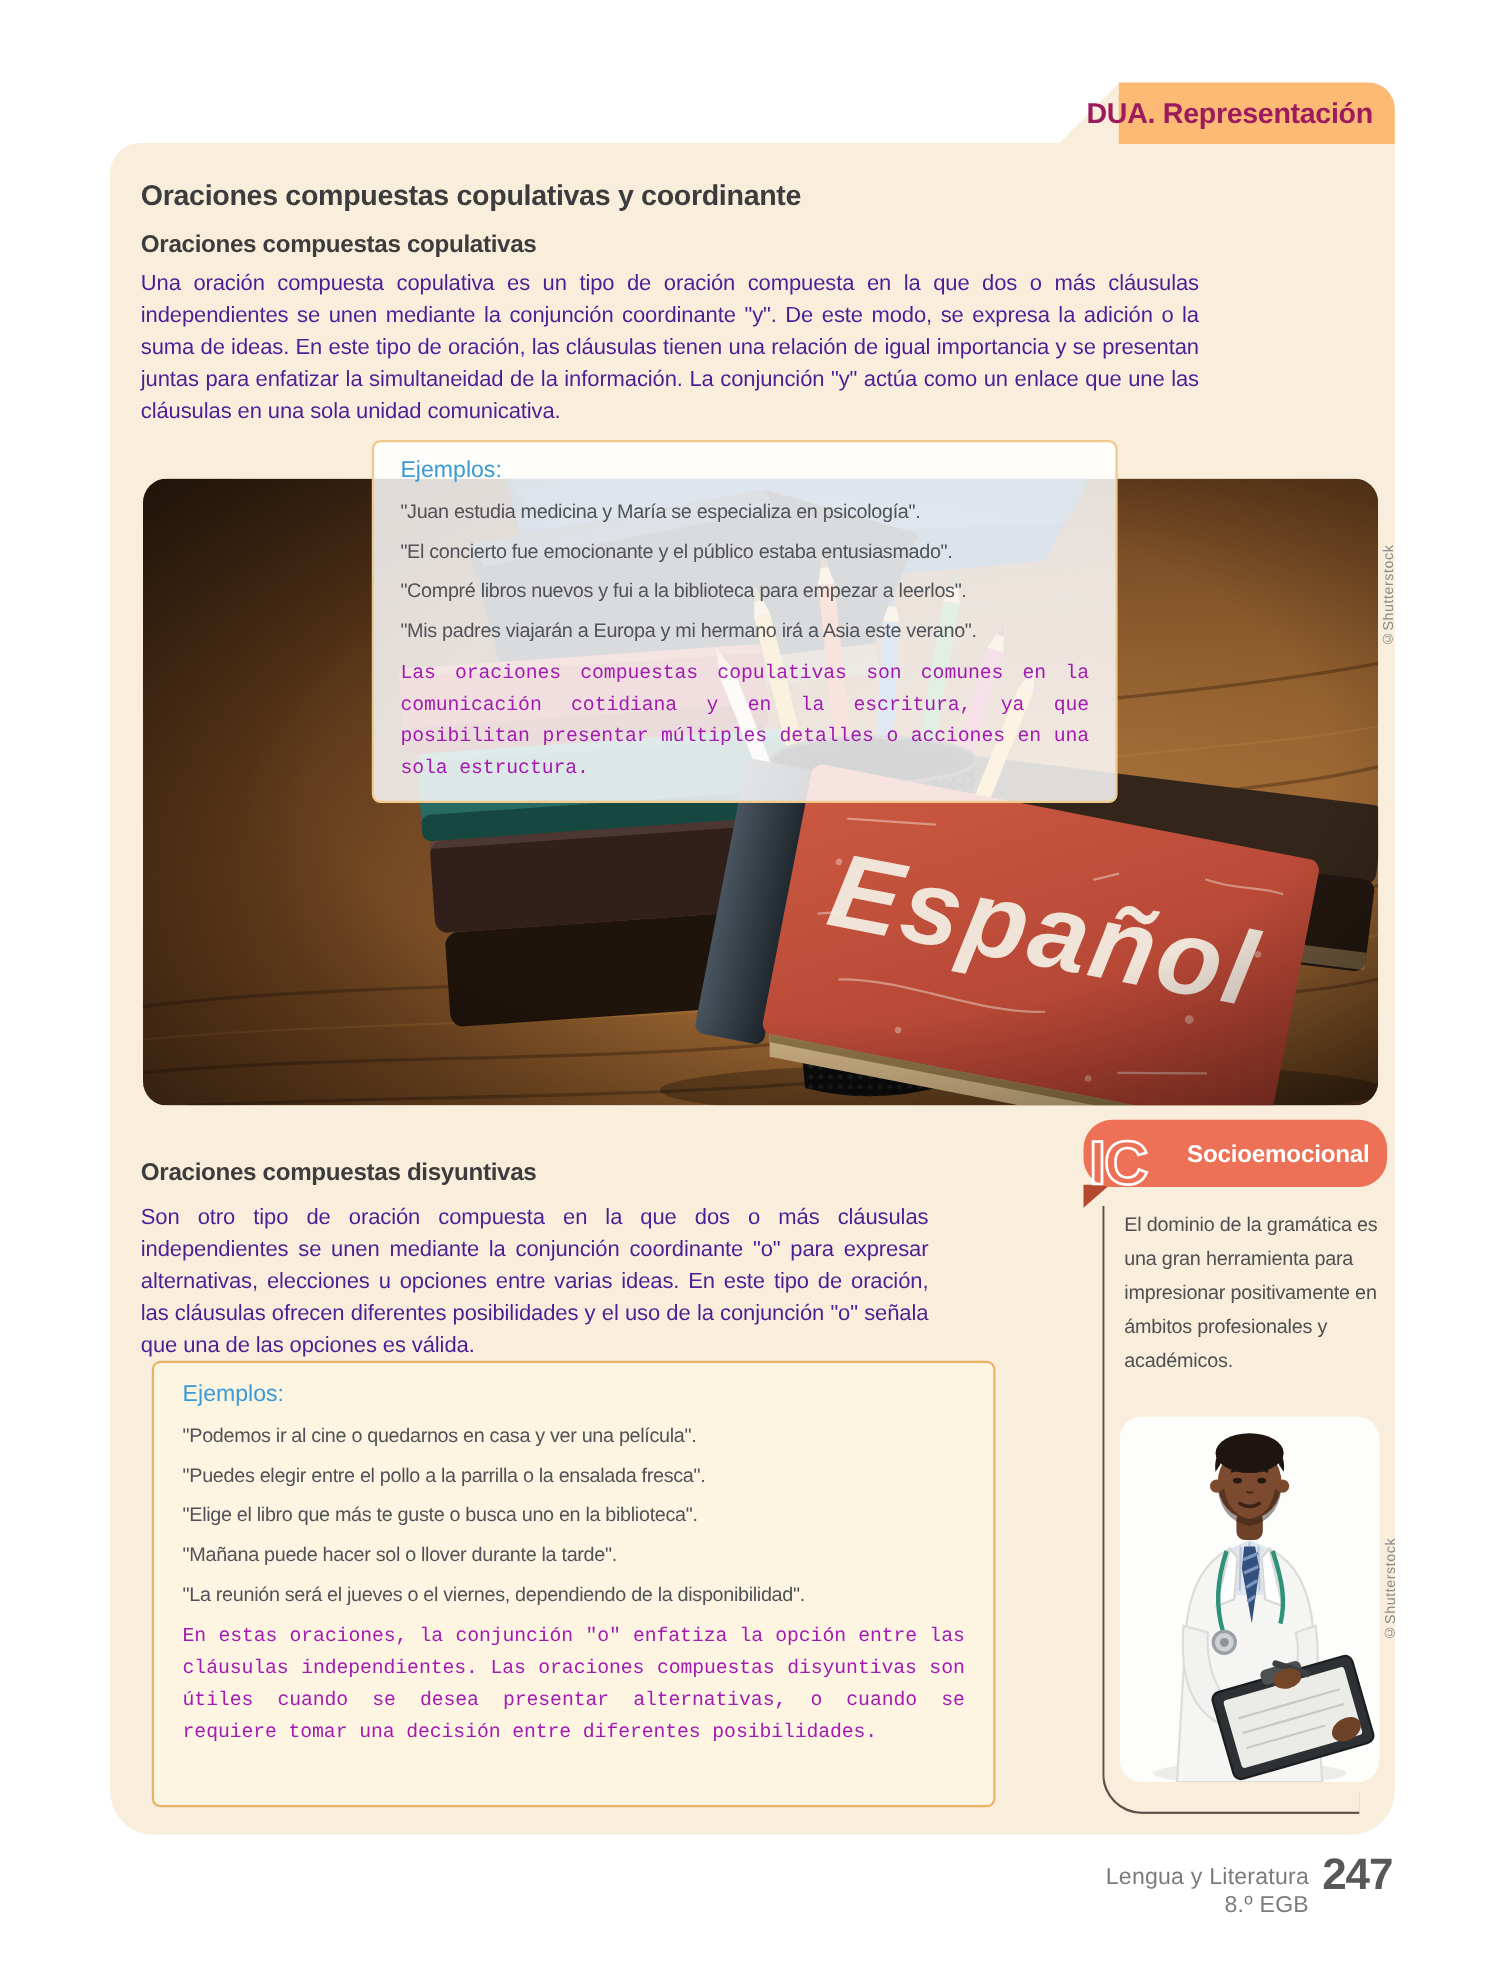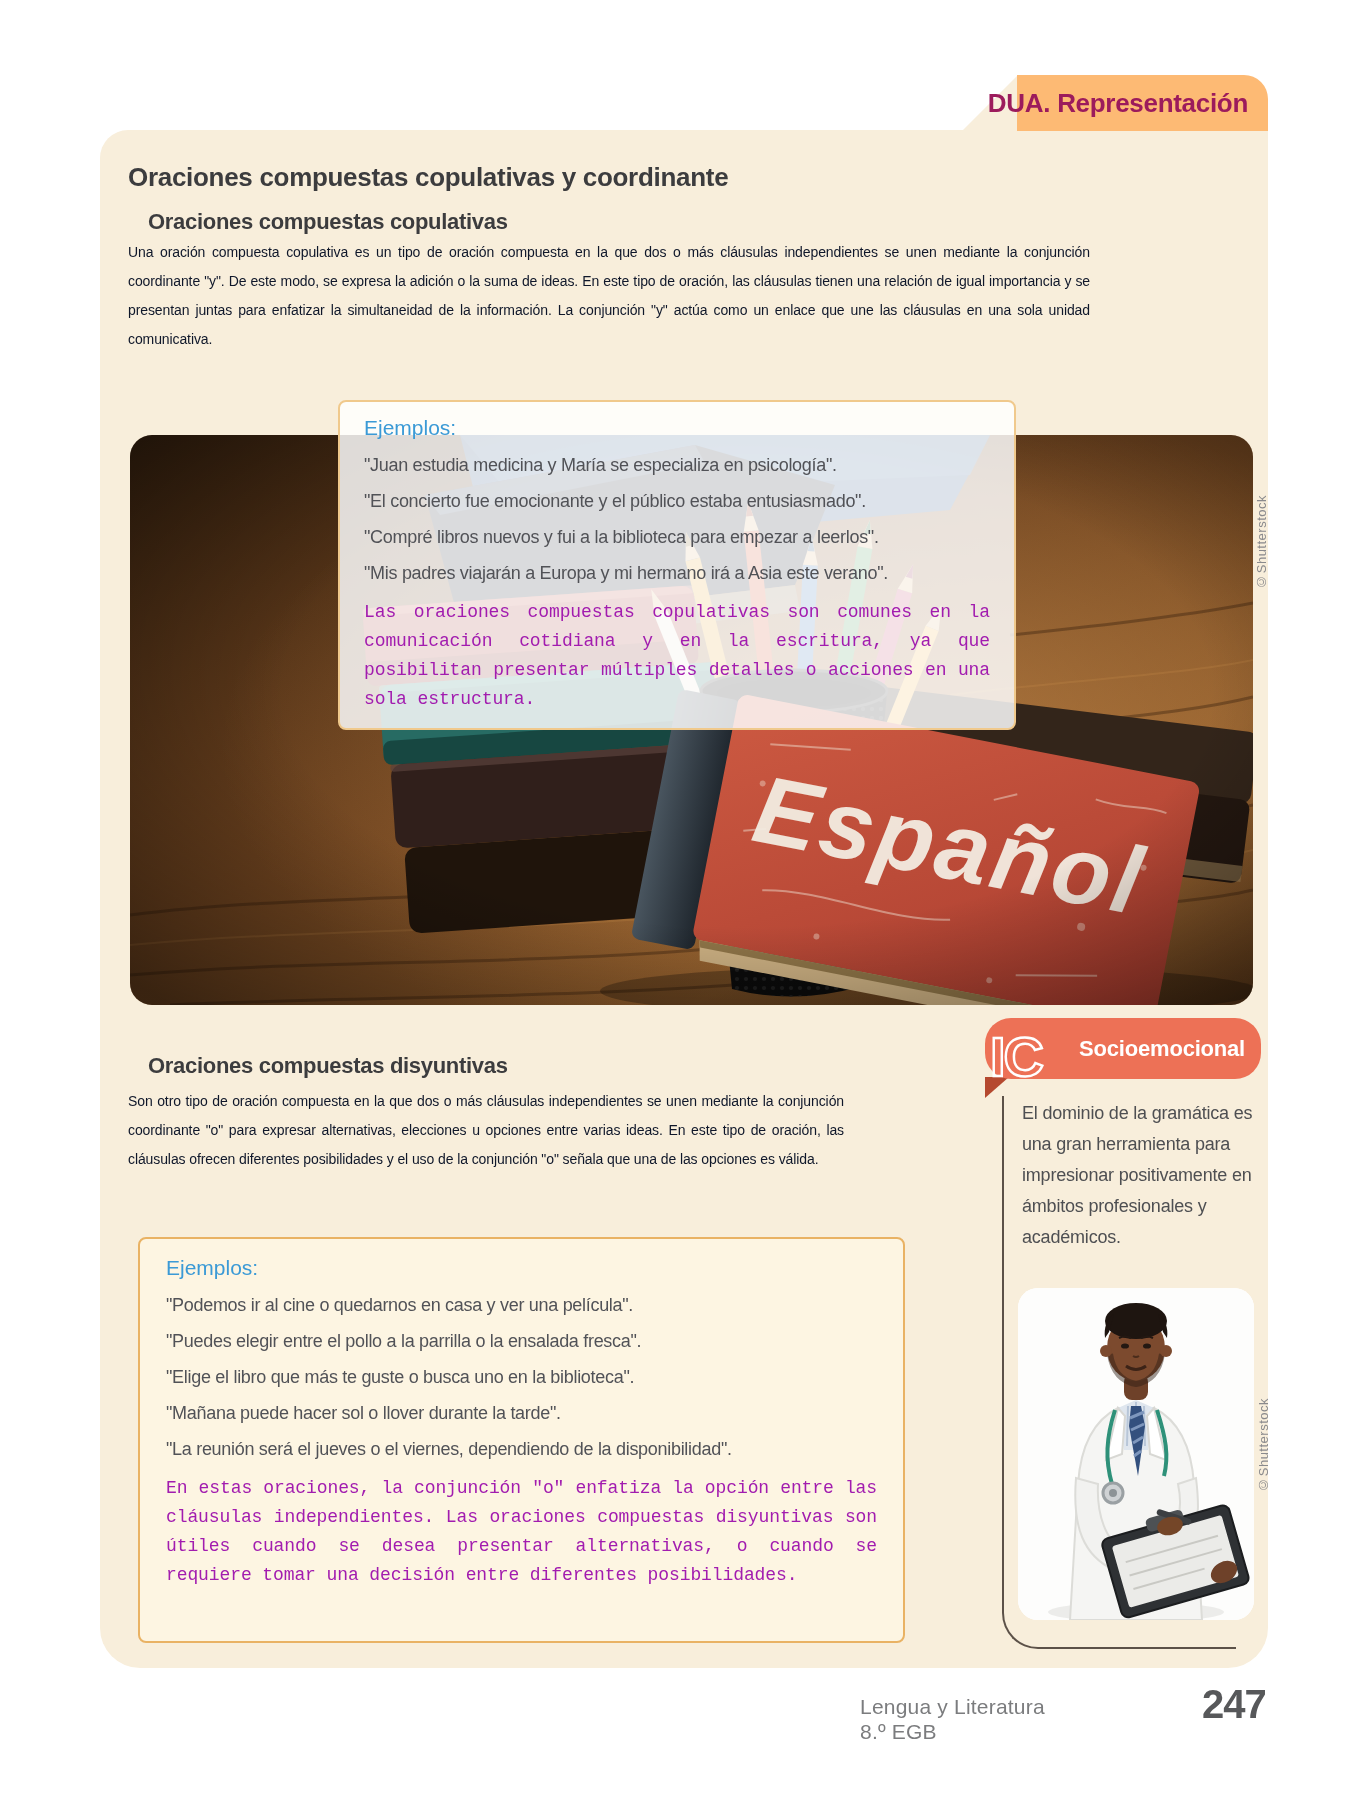--- a/index.html
+++ b/index.html
@@ -10,24 +10,24 @@
   
   .tab-main{position:absolute;left:1017px;top:75px;width:251px;height:56px;background:#fdba74;
         border-top-right-radius:24px;display:flex;align-items:center;justify-content:flex-end;
         padding-right:20px;box-sizing:border-box;}
   .tab-slant{position:absolute;left:962px;top:76px;width:0;height:0;
         border-bottom:55px solid #f8eedb;border-left:55px solid transparent;}
   .tab-text{font-weight:bold;font-size:26px;color:#9c1b5c;letter-spacing:-0.3px;white-space:nowrap;}
   .tab-text .dua{margin-right:7px;}
   
   .page-title{position:absolute;left:128px;top:145px;font-size:26px;font-weight:bold;color:#3c3c3e;letter-spacing:-0.3px;}
-  .subhead{position:absolute;font-size:22px;font-weight:bold;color:#3c3c3e;letter-spacing:-0.3px;margin-left:20px;}
+  .subhead{position:absolute;font-size:22px;font-weight:bold;color:#3c3c3e;letter-spacing:-0.3px;}
   .sub1{left:128px;top:191px;}
   .sub2{left:128px;top:1035px;}
-  .body-par{position:absolute;font-size:14px;line-height:29px;text-align:justify;color:#0f172a;letter-spacing:-0.1px;}
+  .body-par{position:absolute;font-size:20px;line-height:29px;text-align:justify;color:#4c1d95;letter-spacing:-0.1px;}
   .par1{left:128px;top:224px;width:962px;}
   .par2{left:128px;top:1073px;width:716px;}
   
   .photo1{position:absolute;left:130px;top:435px;width:1123px;height:570px;border-radius:22px;overflow:hidden;}
   .photo1 svg{display:block;width:100%;height:100%;}
   .credit{position:absolute;writing-mode:vertical-rl;transform:rotate(180deg);
         font-size:13px;color:#8a8a8d;letter-spacing:0.5px;}
   .credit1{left:1254px;top:495px;}
   .credit2{left:1256px;top:1398px;}
   
@@ -47,21 +47,21 @@
   .pill-fold{position:absolute;left:985px;top:1077px;width:0;height:0;
         border-top:21px solid #b5492f;border-right:24px solid transparent;z-index:2;}
   .ic-logo{position:absolute;left:984px;top:1024px;z-index:4;}
   .side-frame{position:absolute;left:1002px;top:1096px;width:232px;height:551px;
         border-left:2px solid #5c5148;border-bottom:2px solid #5c5148;border-bottom-left-radius:36px;}
   .side-text{position:absolute;left:1022px;top:1098px;width:244px;font-size:18px;line-height:31px;color:#4e4f52;letter-spacing:-0.2px;}
   .photo2{position:absolute;left:1018px;top:1288px;width:236px;height:332px;border-radius:20px;
         overflow:hidden;background:#ffffff;}
   .photo2 svg{display:block;width:100%;height:100%;}
   
-  .footer-text{position:absolute;left:860px;top:1694px;width:330px;text-align:left;
+  .footer-text{position:absolute;left:860px;top:1694px;width:330px;text-align:right;
         font-size:21px;line-height:25px;color:#7b7c7e;letter-spacing:0.2px;}
   .page-num{position:absolute;left:1202px;top:1682px;font-size:40px;font-weight:bold;color:#57585a;letter-spacing:-1px;}
 </style>
 </head>
 <body>
 
 <div class="page">
 
   <div class="content-bg"></div>
 

